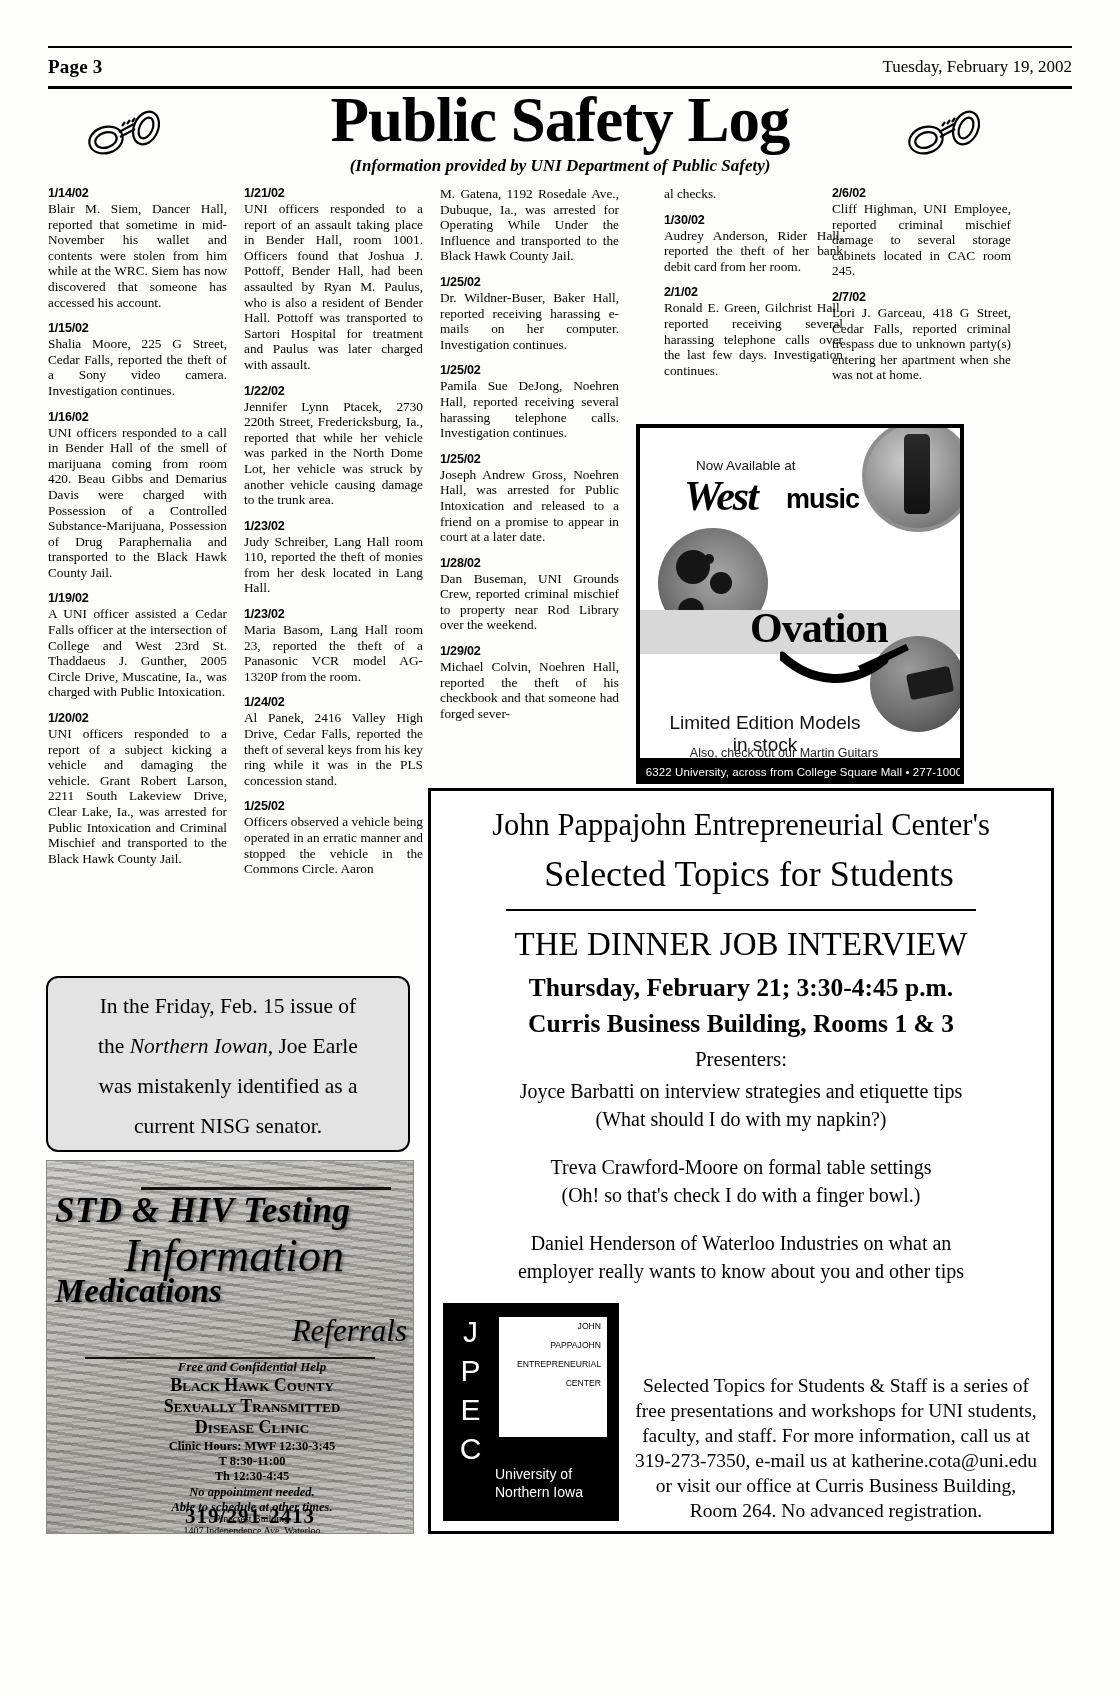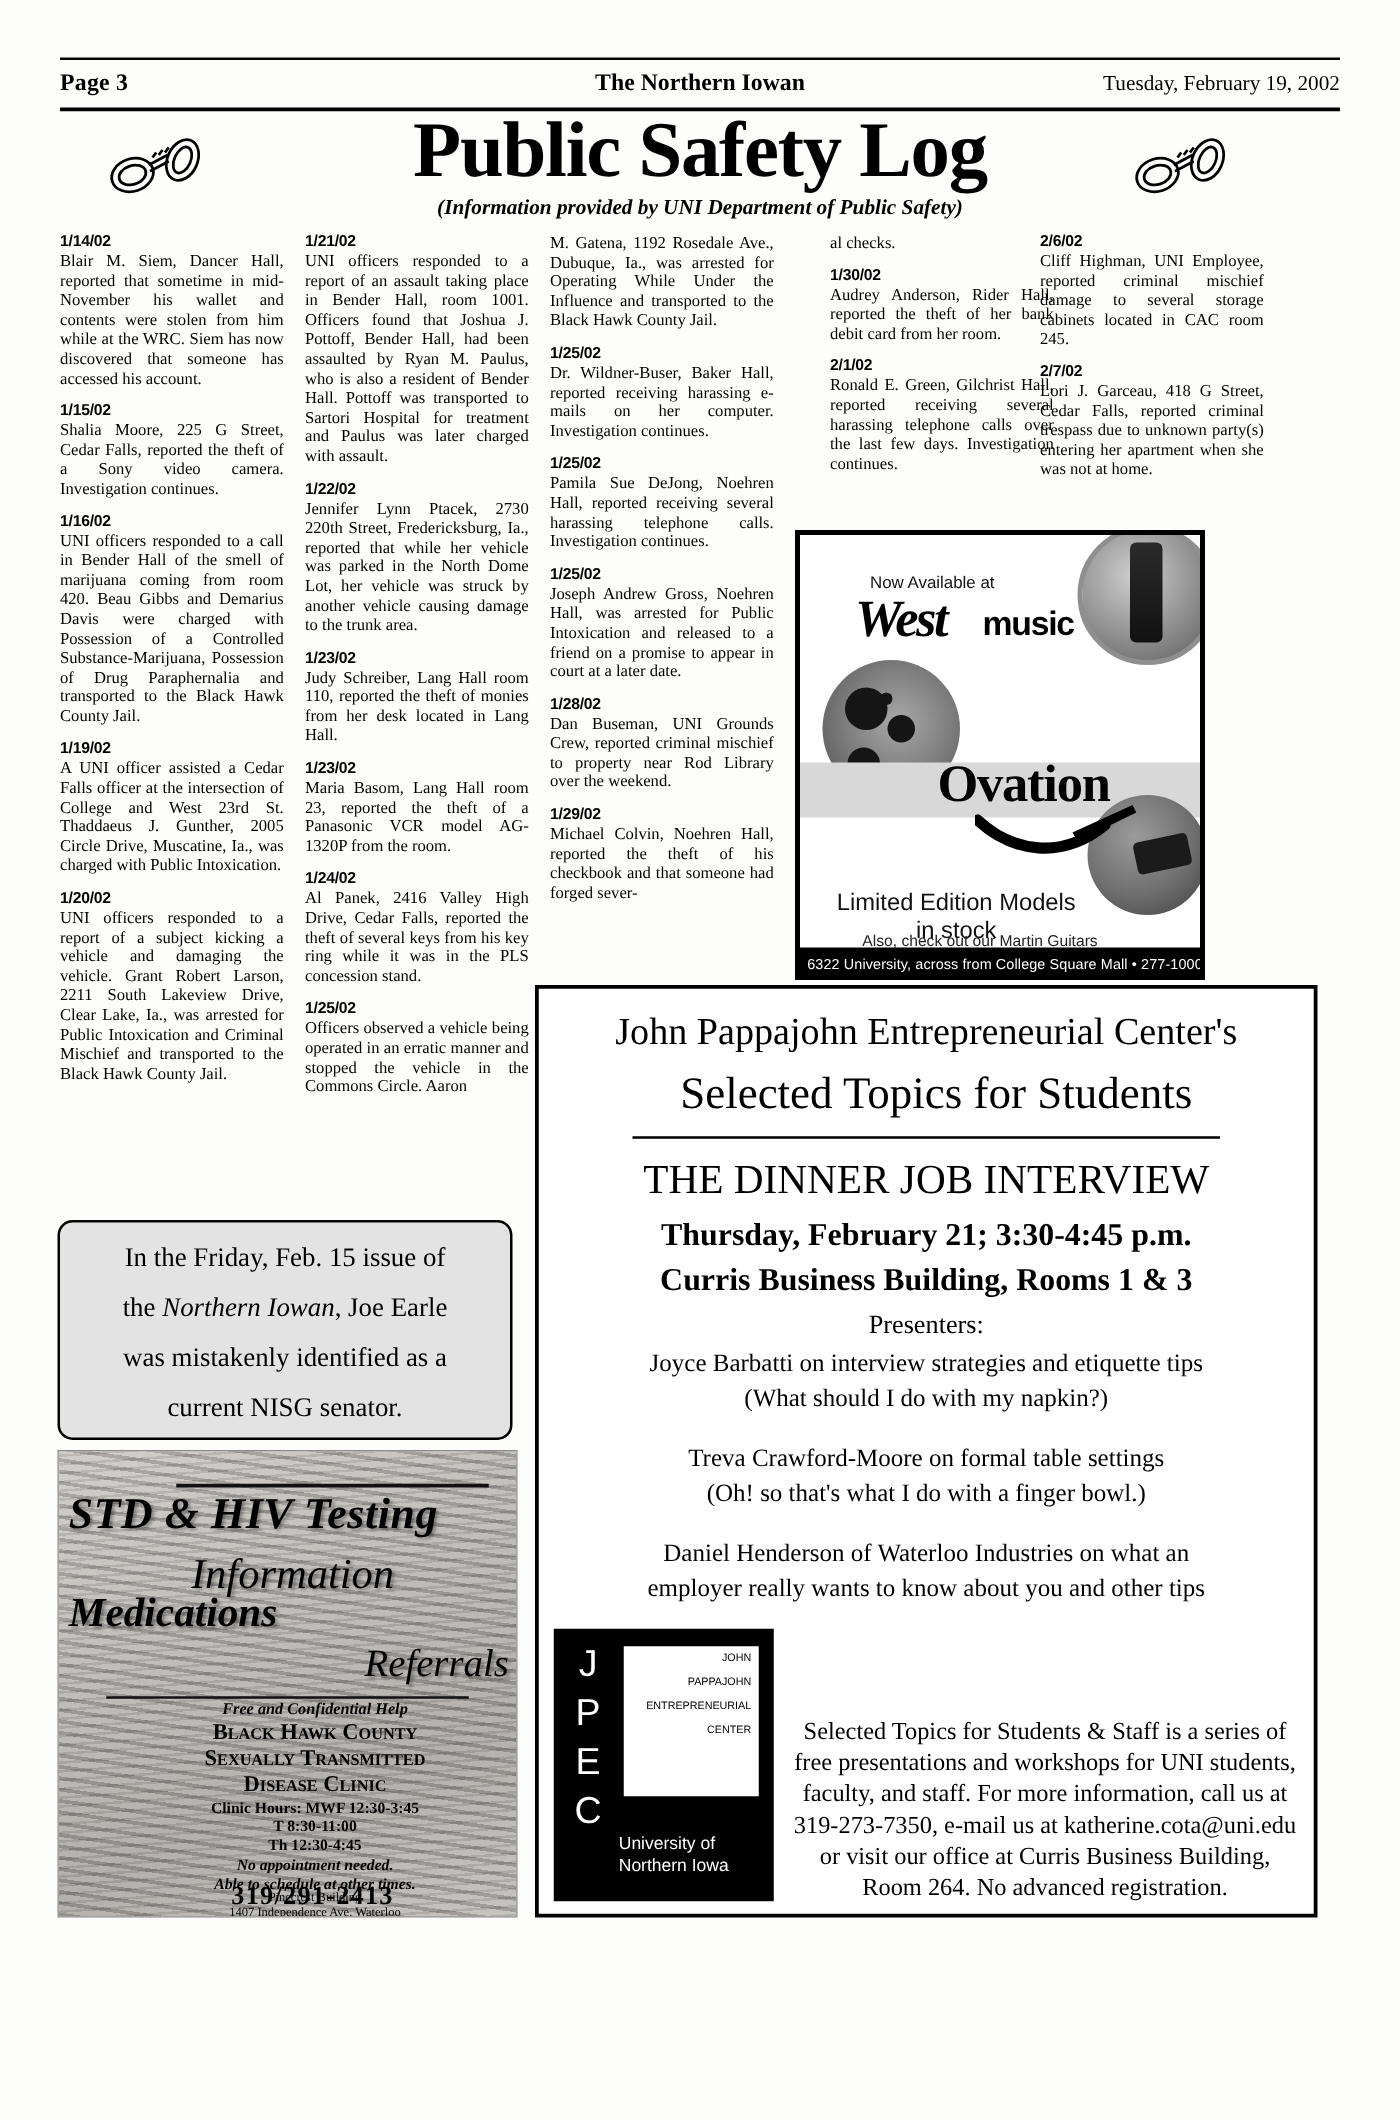--- a/index.html
+++ b/index.html
@@ -137,22 +137,22 @@
     position:absolute;left:46px;top:1160px;width:366px;height:372px;
     background:
       repeating-linear-gradient(8deg, rgba(0,0,0,.16) 0 3px, rgba(255,255,255,.1) 3px 9px),
       repeating-linear-gradient(-4deg, rgba(0,0,0,.10) 0 2px, rgba(255,255,255,.06) 2px 7px),
       linear-gradient(160deg,#c9c6c1 0%,#b4b1ac 40%,#a6a39e 70%,#bdbab5 100%);
     overflow:hidden;border:1px solid #8c8a86;
   }
   .std-topline{position:absolute;left:94px;top:26px;width:250px;height:3px;background:#111;}
   .std-l1{position:absolute;left:8px;top:30px;width:358px;font-style:italic;font-weight:bold;
      font-size:35px;letter-spacing:.5px;text-shadow:2px 2px 3px rgba(0,0,0,.35);}
-  .std-l2{position:absolute;left:8px;top:80px;width:358px;text-align:center;font-style:italic;
-     font-size:34px;text-shadow:2px 2px 3px rgba(0,0,0,.35);}
+  .std-l2{position:absolute;left:8px;top:68px;width:358px;text-align:center;font-style:italic;
+     font-size:46px;text-shadow:2px 2px 3px rgba(0,0,0,.35);}
   .std-l3{position:absolute;left:8px;top:112px;width:300px;font-style:italic;font-weight:bold;
      font-size:33px;text-shadow:2px 2px 3px rgba(0,0,0,.35);}
   .std-l4{position:absolute;left:8px;top:152px;width:352px;text-align:right;font-style:italic;
      font-size:31px;text-shadow:2px 2px 3px rgba(0,0,0,.35);}
   .std-hr{position:absolute;left:38px;top:196px;width:290px;height:2px;background:#111;}
   .std-free{position:absolute;left:60px;top:198px;width:290px;text-align:center;font-style:italic;
      font-weight:bold;font-size:13px;}
   .std-org{position:absolute;left:60px;top:214px;width:290px;text-align:center;
      font-variant:small-caps;font-weight:bold;font-size:18px;line-height:21px;}
   .std-hours{position:absolute;left:60px;top:278px;width:290px;text-align:center;
@@ -165,21 +165,20 @@
      font-weight:bold;font-size:21px;letter-spacing:1px;}
 </style>
 </head>
 <body>
 
 <div class="page">
 
   <div class="rule-top"></div>
   <div class="masthead">
     <div class="mh-left">Page 3</div>
-    <div class="mh-center">The Northern Iowan</div>
     <div class="mh-right">Tuesday, February 19, 2002</div>
   </div>
   <div class="rule-under"></div>
 
   <div class="cuff cuff-left">
     <svg viewBox="0 0 96 52">
         <g fill="none" stroke="#000" stroke-width="2.2">
       <ellipse cx="28" cy="36" rx="17" ry="13" transform="rotate(-18 28 36)"></ellipse>
       <ellipse cx="28" cy="36" rx="11" ry="7.5" transform="rotate(-18 28 36)"></ellipse>
       <ellipse cx="68" cy="24" rx="12" ry="17" transform="rotate(24 68 24)"></ellipse>
@@ -334,21 +333,21 @@
     <div class="jp-l2">Selected Topics for Students</div>
     <div class="jp-hr"></div>
     <div class="jp-l3">THE DINNER JOB INTERVIEW</div>
     <div class="jp-l4">Thursday, February 21; 3:30-4:45 p.m.</div>
     <div class="jp-l5">Curris Business Building, Rooms 1 &amp; 3</div>
     <div class="jp-pres">Presenters:</div>
     <div class="jp-p">Joyce Barbatti on interview strategies and etiquette tips</div>
     <div class="jp-p tight">(What should I do with my napkin?)</div>
     <div class="jp-gap"></div>
     <div class="jp-p">Treva Crawford-Moore on formal table settings</div>
-    <div class="jp-p tight">(Oh! so that's what I do with a finger bowl.)</div>
+    <div class="jp-p tight">(Oh! so that's check I do with a finger bowl.)</div>
     <div class="jp-gap"></div>
     <div class="jp-p">Daniel Henderson of Waterloo Industries on what an</div>
     <div class="jp-p tight">employer really wants to know about you and other tips</div>
 
     <div class="jp-bottom">
       <div class="jp-logo">
         <div class="jp-logo-letters">JPEC</div>
         <div class="jp-logo-box">
           <span>JOHN</span>
           <span>PAPPAJOHN</span>

